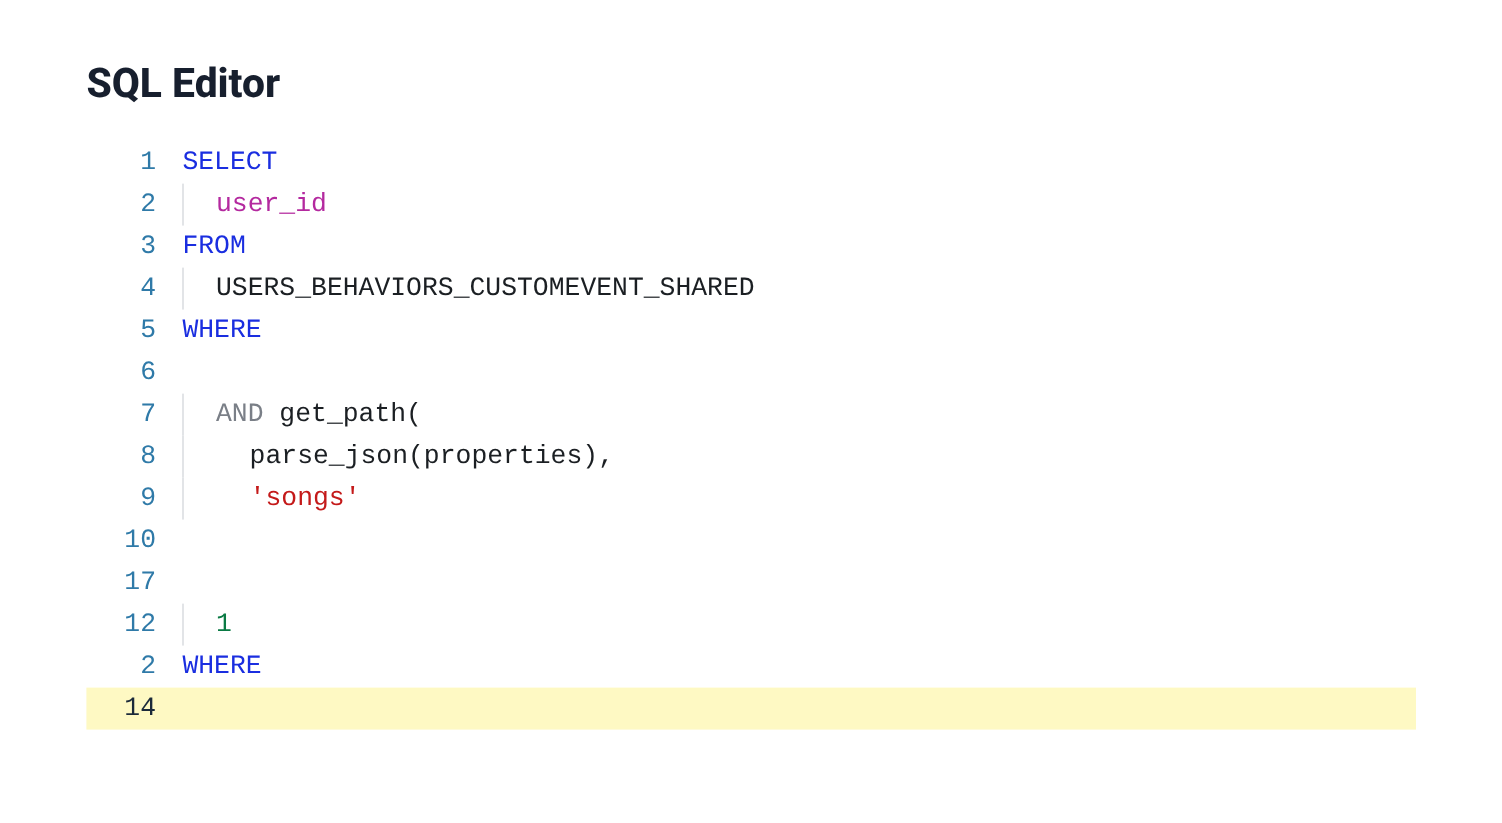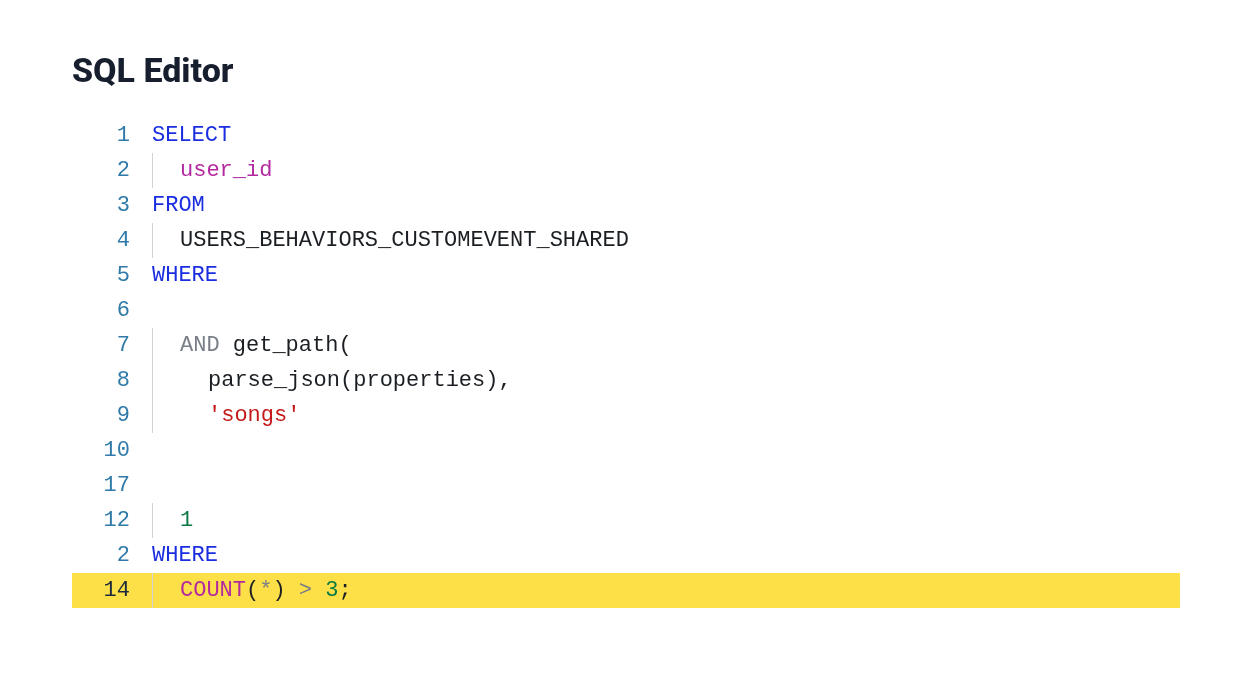--- a/index.html
+++ b/index.html
@@ -25,21 +25,21 @@
   .editor {
     font-family: "SFMono-Regular", Consolas, "Liberation Mono", Menlo, monospace;
     font-size: 22px;
     line-height: 35px;
   }
   .line {
     display: flex;
     align-items: stretch;
   }
   .line.active {
-    background: #fde047;
+    background: #fef9c3;
   }
   .gutter {
     width: 80px;
     min-width: 80px;
     text-align: right;
     padding-right: 22px;
     color: #2f7aa8;
     user-select: none;
   }
   .line.active .gutter {
@@ -121,16 +121,15 @@
       <div class="line">
         <div class="gutter">12</div>
         <div class="code"><span class="indent-guide"></span><span class="tokens"><span class="tok-number">1</span></span></div>
       </div>
       <div class="line">
         <div class="gutter">2</div>
         <div class="code"><span class="tokens"><span class="tok-keyword">WHERE</span></span></div>
       </div>
       <div class="line active">
         <div class="gutter">14</div>
-        <div class="code"><span class="indent-guide"></span><span class="tokens"><span class="tok-identifier">COUNT</span><span class="tok-punct">(</span><span class="tok-operator">*</span><span class="tok-punct">) </span><span class="tok-operator">&gt;</span><span class="tok-default"> </span><span class="tok-number">3</span><span class="tok-punct">;</span></span></div>
       </div>
     </div>
 </div>
 
 </body></html>

